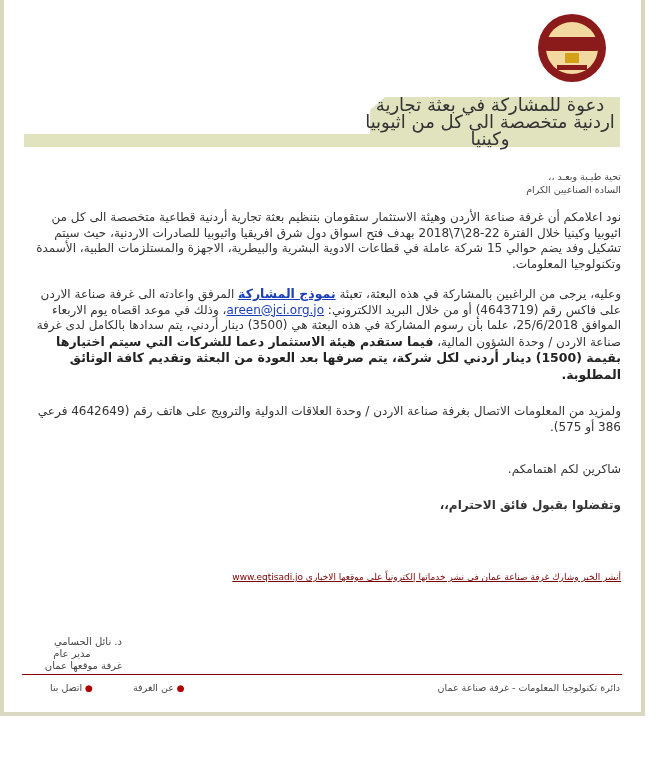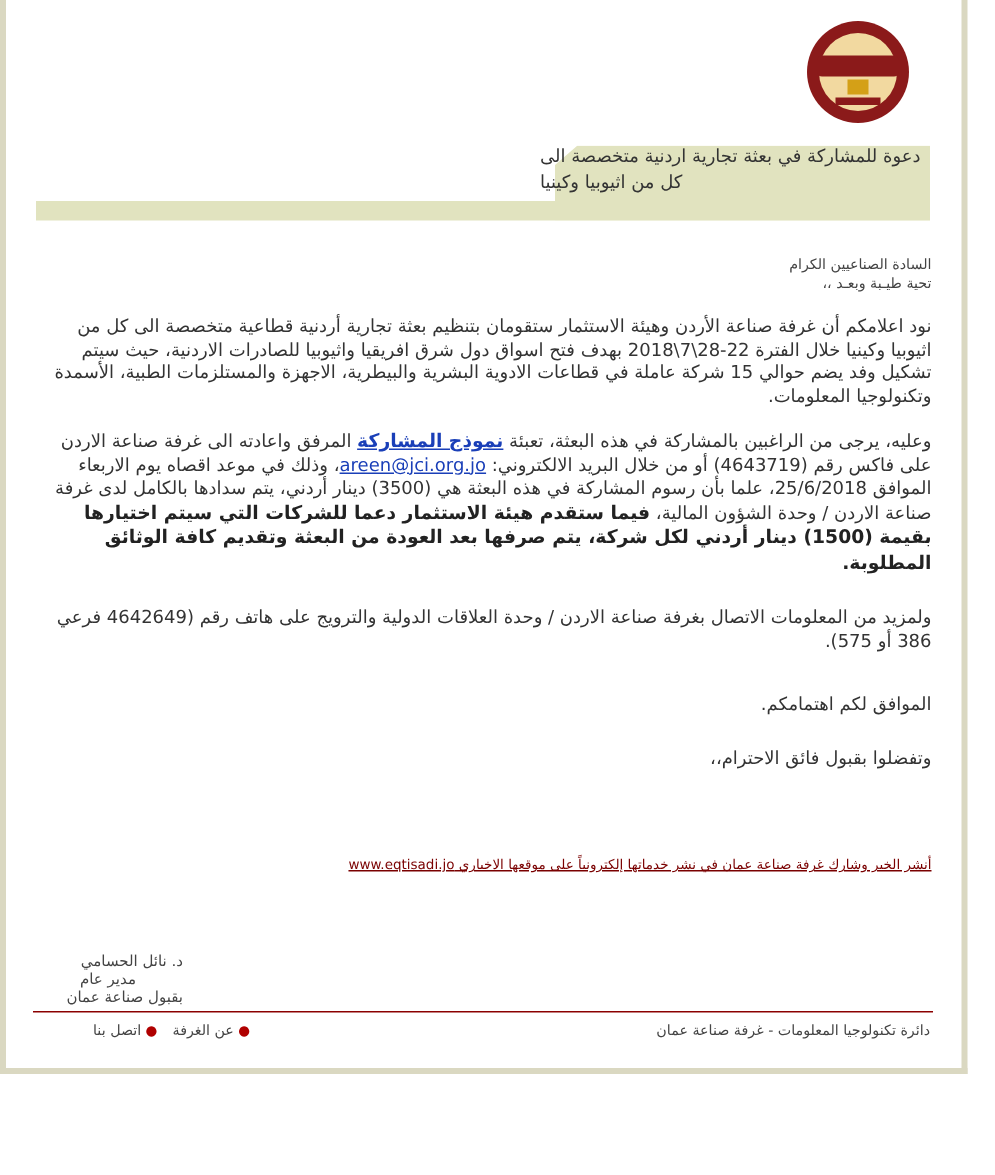--- a/index.html
+++ b/index.html
@@ -5,42 +5,42 @@
     html, body { margin: 0; padding: 0; background: #ffffff; }
     body { width: 663px; height: 783px; position: relative; overflow: hidden;
            font-family: "DejaVu Sans", sans-serif; color: #222; }
     .frame { position: absolute; left: 0; top: 0; width: 637px; height: 712px;
              border-left: 4px solid #dad8c1; border-right: 4px solid #dad8c1;
              border-bottom: 4px solid #dad8c1; background: #fff; }
     .logo { position: absolute; left: 537px; top: 13px; width: 70px; height: 70px; }
     .banner-strip { position: absolute; left: 24px; top: 134px; width: 596px; height: 13px; background: #e1e3bf; }
     .banner-block { position: absolute; left: 370px; top: 97px; width: 250px; height: 50px; background: #e1e3bf;
                     clip-path: polygon(6% 0, 100% 0, 100% 100%, 0 100%, 0 26%); }
-    .banner-title { position: absolute; right: 43px; top: 96px; width: 260px; direction: rtl; text-align: left;
-                    font-size: 12px; line-height: 17px; color: #333; }
+    .banner-title { position: absolute; right: 43px; top: 96px; width: 260px; direction: rtl; text-align: center;
+                    font-size: 18px; line-height: 17px; color: #333; }
     .rtl { direction: rtl; text-align: right; position: absolute; right: 42px; }
     .greet { top: 170px; font-size: 9.5px; line-height: 13px; color: #444; width: 300px; }
     .para { font-size: 12px; line-height: 15.5px; color: #333; width: 600px; }
     .p1 { top: 210px; }
     .p2 { top: 286px; }
     .p3 { top: 404px; }
     .p4 { top: 462px; }
-    .p5 { top: 498px; font-weight: normal; }
+    .p5 { top: 498px; font-weight: bold; }
     .bold { font-weight: bold; font-size: 12.5px; color: #222; }
     a.link { color: #1a3fb8; text-decoration: underline; }
     a.link.strong { font-weight: bold; font-size: 12.5px; }
     .share { top: 572px; font-size: 9px; color: #7a0000; width: 600px; text-decoration: underline; }
     .signature { position: absolute; left: 22px; top: 636px; width: 100px; direction: rtl; text-align: right;
                  font-size: 10px; line-height: 12px; color: #444; }
     .sig-line { text-align: center; }
     .footer-rule { position: absolute; left: 22px; top: 674px; width: 600px; height: 0; border-top: 1.5px solid #8b0000; }
     .footer-left-links { position: absolute; left: 22px; top: 682px; font-size: 9.5px; color: #444; direction: rtl; }
     .footer-link { position: absolute; white-space: nowrap; }
     .footer-link .bullet { color: #b00000; font-size: 9px; }
-    .fl-contact { left: 16px; padding-left: 24px; }
+    .fl-contact { left: 4px; padding-left: 24px; }
     .fl-about { left: 93px; }
     .footer-dept { position: absolute; right: 43px; top: 682px; font-size: 9.5px; color: #444; direction: rtl; }
   </style>
 </head>
 <body>
 
 <div class="frame"></div>
 
 <svg class="logo" viewBox="0 0 70 70">
   <circle cx="35" cy="35" r="34" fill="#8b1a1a"></circle>
@@ -48,42 +48,42 @@
   <rect x="8" y="24" width="54" height="14" rx="3" fill="#8b1a1a"></rect>
   <rect x="28" y="40" width="14" height="10" fill="#d4a017"></rect>
   <rect x="20" y="52" width="30" height="5" fill="#8b1a1a"></rect>
 </svg>
 
 <div class="banner-block"></div>
 <div class="banner-strip"></div>
 <div class="banner-title">دعوة للمشاركة في بعثة تجارية اردنية متخصصة الى كل من اثيوبيا وكينيا</div>
 
 <div class="rtl greet">
+  <div>تحية طيـبة وبعـد ،،</div>
   <div>السادة الصناعيين الكرام</div>
-  <div>تحية طيـبة وبعـد ،،</div>
 </div>
 
 <div class="rtl para p1">نود اعلامكم أن غرفة صناعة الأردن وهيئة الاستثمار ستقومان بتنظيم بعثة تجارية أردنية قطاعية متخصصة الى كل من اثيوبيا وكينيا خلال الفترة 22-28\7\2018 بهدف فتح اسواق دول شرق افريقيا واثيوبيا للصادرات الاردنية، حيث سيتم تشكيل وفد يضم حوالي 15 شركة عاملة في قطاعات الادوية البشرية والبيطرية، الاجهزة والمستلزمات الطبية، الأسمدة وتكنولوجيا المعلومات.</div>
 
 <div class="rtl para p2">
   <span>وعليه، يرجى من الراغبين بالمشاركة في هذه البعثة، تعبئة </span><a class="link strong" href="#">نموذج المشاركة</a><span> المرفق واعادته الى غرفة صناعة الاردن على فاكس رقم (4643719) أو من خلال البريد الالكتروني: </span><a class="link" href="#">areen@jci.org.jo</a><span>، وذلك في موعد اقصاه يوم الاربعاء الموافق 25/6/2018، علما بأن رسوم المشاركة في هذه البعثة هي (3500) دينار أردني، يتم سدادها بالكامل لدى غرفة صناعة الاردن / وحدة الشؤون المالية، </span><span class="bold">فيما ستقدم هيئة الاستثمار دعما للشركات التي سيتم اختيارها بقيمة (1500) دينار أردني لكل شركة، يتم صرفها بعد العودة من البعثة وتقديم كافة الوثائق المطلوبة.</span>
 </div>
 
 <div class="rtl para p3">ولمزيد من المعلومات الاتصال بغرفة صناعة الاردن / وحدة العلاقات الدولية والترويج على هاتف رقم (4642649 فرعي 386 أو 575).</div>
-<div class="rtl para p4">الموافق لكم اهتمامكم.</div>
+<div class="rtl para p4">شاكرين لكم اهتمامكم.</div>
 <div class="rtl para p5">وتفضلوا بقبول فائق الاحترام،،</div>
 
 <div class="rtl share">أنشر الخبر وشارك غرفة صناعة عمان في نشر خدماتها إلكترونياً على موقعها الاخباري www.eqtisadi.jo</div>
 
 <div class="signature">
   <div>د. نائل الحسامي</div>
   <div class="sig-line">مدير عام</div>
-  <div>بقبول صناعة عمان</div>
+  <div>غرفة موقعها عمان</div>
 </div>
 
 <div class="footer-rule"></div>
 
 <div class="footer-left-links">
   <a class="footer-link fl-contact" href="#" style="color:#444;text-decoration:none;"><span class="bullet">● </span><span>اتصل بنا</span></a>
-  <a class="footer-link fl-about" href="#" style="color:#444;text-decoration:none;"><span class="bullet">● </span><span>عن الغرفة</span></a>
+  <a class="footer-link fl-about" href="#" style="color:#444;text-decoration:none;margin-left:18px;"><span class="bullet">● </span><span>عن الغرفة</span></a>
 </div>
 
 <div class="footer-dept">دائرة تكنولوجيا المعلومات - غرفة صناعة عمان</div>
 
 </body></html>

